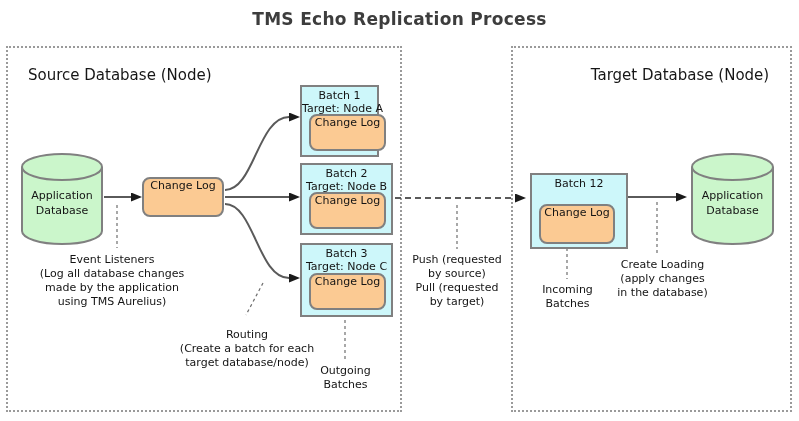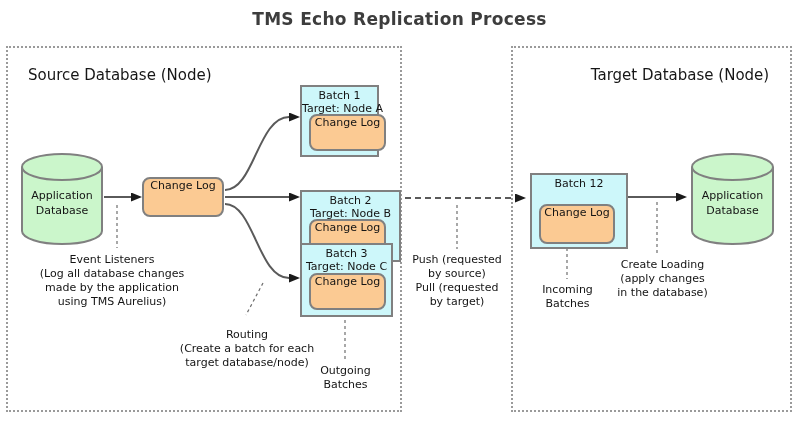--- a/index.html
+++ b/index.html
@@ -90,21 +90,21 @@
   </div>
 
   <div class="batch" style="left:300px;top:85px;width:79px;height:72px;">
     <div class="batch-title">Batch 1</div>
     <div class="batch-target">Target: Node A</div>
     <div class="changelog" style="left:7px;top:27px;width:77px;height:37px;">
       <span>Change Log</span>
     </div>
   </div>
 
-  <div class="batch" style="left:300px;top:163px;width:101px;height:72px;margin-top:27px;">
+  <div class="batch" style="left:300px;top:163px;width:93px;height:72px;">
     <div class="batch-title">Batch 2</div>
     <div class="batch-target">Target: Node B</div>
     <div class="changelog" style="left:7px;top:27px;width:77px;height:37px;">
       <span>Change Log</span>
     </div>
   </div>
 
   <div class="batch" style="left:300px;top:243px;width:93px;height:74px;">
     <div class="batch-title">Batch 3</div>
     <div class="batch-target">Target: Node C</div>

